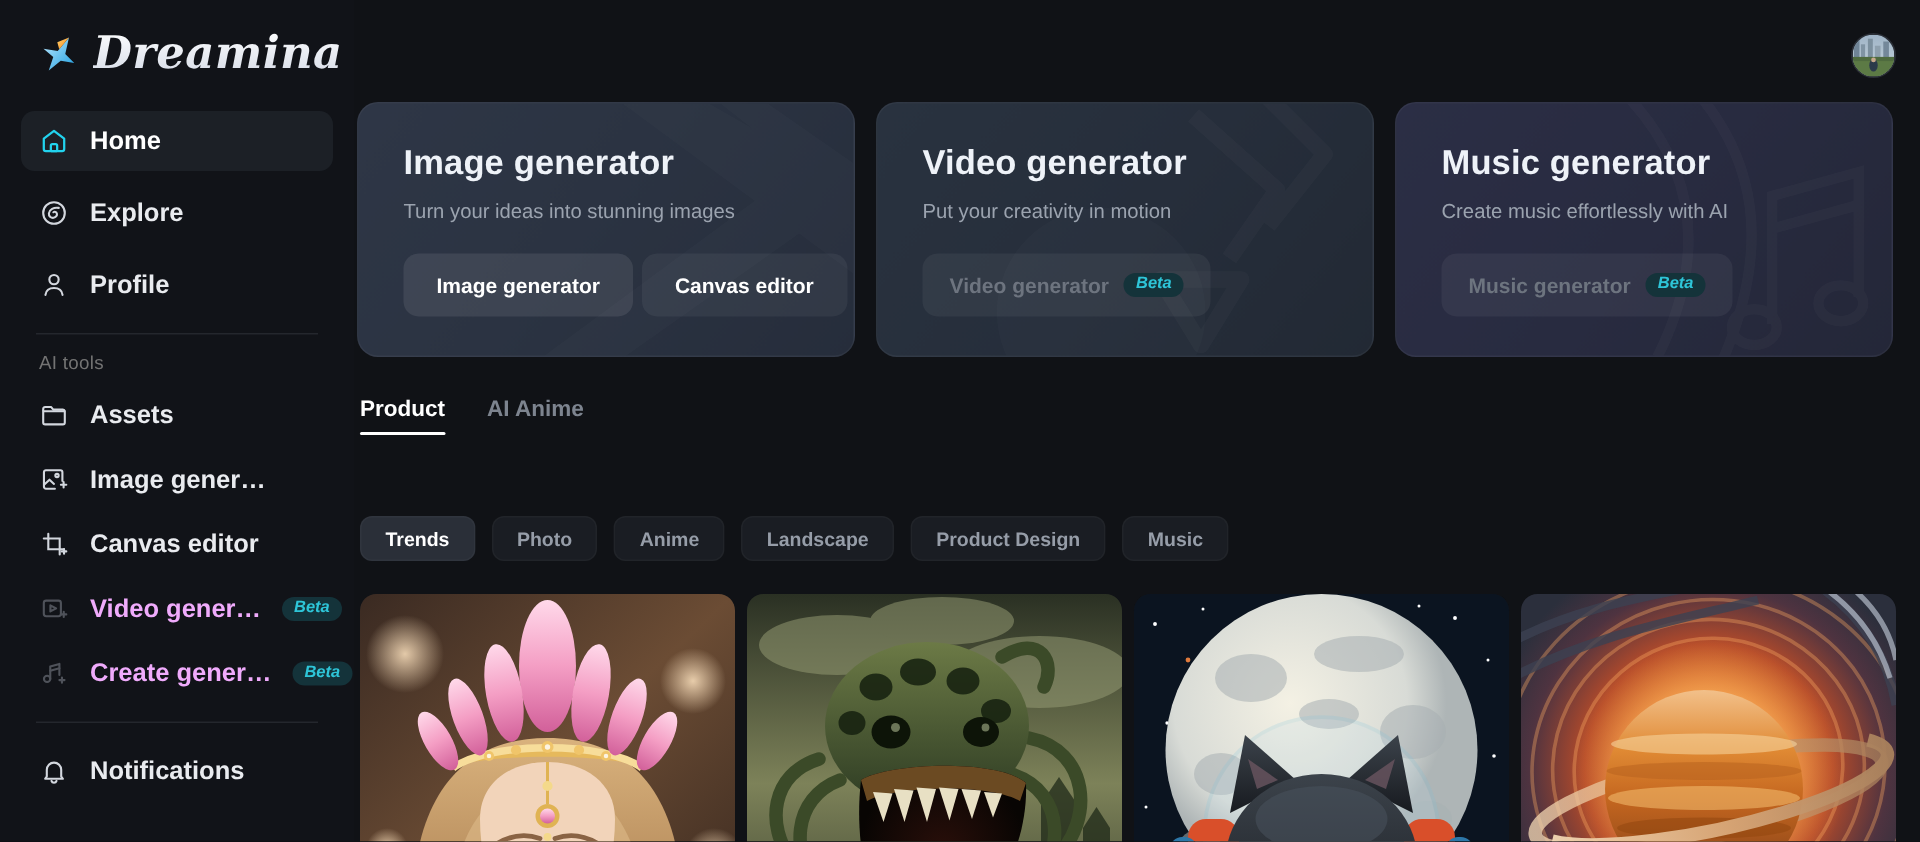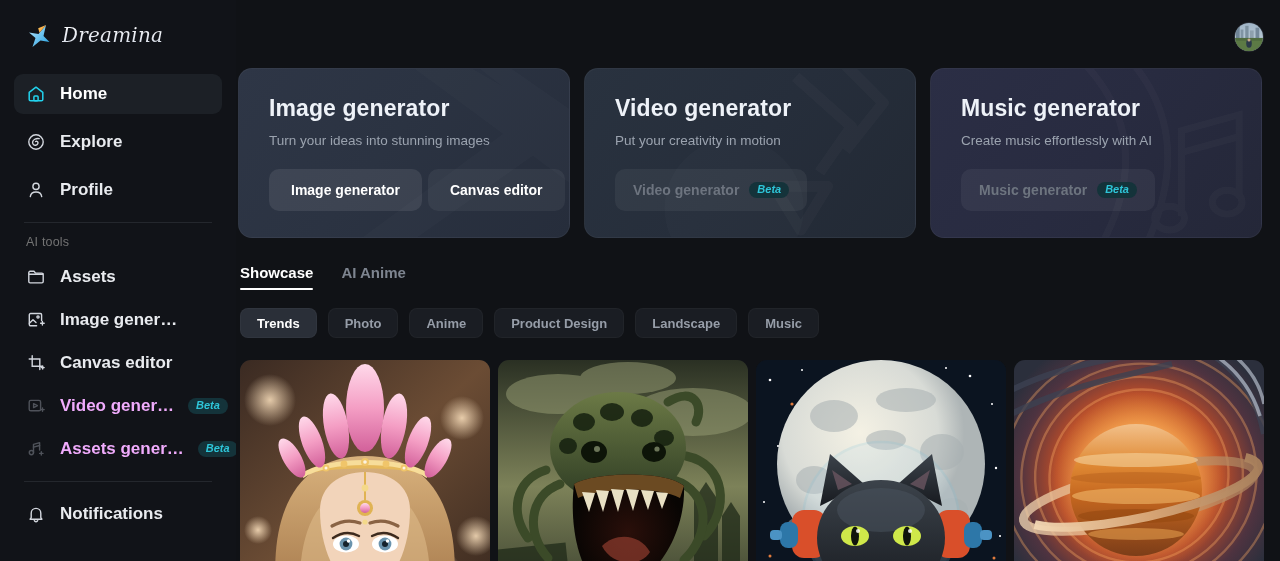--- a/index.html
+++ b/index.html
@@ -20,21 +20,21 @@
     padding:0 14px;
     position:relative;
     overflow:hidden;
   }
   .brand {
     height:70px; display:flex; align-items:center; gap:8px; padding-left:10px;
   }
   .brand-mark { width:30px; height:30px; flex:0 0 30px; display:block; }
   .brand-name {
     font-family:"DejaVu Serif", serif;
-    font-style:italic; font-weight:400; font-size:20px;
+    font-style:italic; font-weight:700; font-size:30px;
     letter-spacing:.2px;
     background:linear-gradient(180deg,#ffffff 0%,#d4dae6 100%);
     -webkit-background-clip:text; background-clip:text; color:transparent;
   }
 
   .nav-item {
     display:flex; align-items:center; gap:14px;
     height:40px; padding:0 12px; margin:2px 0;
     border-radius:9px; cursor:pointer; position:relative;
   }
@@ -108,20 +108,21 @@
     background:#ffffff; border-radius:2px;
   }
 
   
   .chips { display:flex; gap:11px; padding:18px 0 0 2px; }
   .chip {
     height:30px; display:flex; align-items:center; padding:0 16px;
     border-radius:8px; font-size:13px; font-weight:700;
     background:#1a1d23; color:#969da8; cursor:pointer; white-space:nowrap;
     border:1px solid rgba(255,255,255,.03);
+    margin-top:36px;
   }
   .chip.active { background:#2a2f38; color:#ffffff; }
 
   
   .gallery { display:flex; gap:8px; padding:22px 0 0 2px; }
   .gcard {
     width:250px; height:230px; border-radius:11px; overflow:hidden;
     position:relative; cursor:pointer; flex:0 0 250px; background:#16181d;
   }
   .gcard svg { display:block; width:100%; height:100%; }
@@ -241,21 +242,21 @@
 
       <div class="nav-item dim">
         <span class="ico">
           <svg viewBox="0 0 20 20" fill="none" stroke="#9aa0aa" stroke-width="1.4" stroke-linecap="round" stroke-linejoin="round">
             <circle cx="5.4" cy="13.6" r="2.1"></circle>
             <path d="M7.5 13.6 V5.3 L13.6 3.6 v7.4"></path>
             <path d="M7.5 8.2 L13.6 6.5"></path>
             <path d="M13.6 14.4 h3.4 M15.3 12.7 v3.4"></path>
           </svg>
         </span>
-        <span class="lbl">Assets gener…</span>
+        <span class="lbl">Create gener…</span>
         <span class="beta">Beta</span>
       </div>
     </nav>
 
     <div class="divider"></div>
 
     <nav class="nav-list-footer">
       <div class="nav-item">
         <span class="ico">
           <svg viewBox="0 0 20 20" fill="none" stroke="#d3d7de" stroke-width="1.4" stroke-linecap="round" stroke-linejoin="round">
@@ -351,42 +352,42 @@
           <div class="hero-btn ghost disabled">
             <span>Music generator</span>
             <span class="beta">Beta</span>
           </div>
         </div>
       </div>
     </div>
 
     <div class="tabs">
       <div class="tab active">
-        <span>Showcase</span>
+        <span>Product</span>
       </div>
       <div class="tab">
         <span>AI Anime</span>
       </div>
     </div>
 
     <div class="chips">
       <div class="chip active">
           <span>Trends</span>
         </div>
       <div class="chip">
           <span>Photo</span>
         </div>
       <div class="chip">
           <span>Anime</span>
         </div>
       <div class="chip">
+          <span>Landscape</span>
+        </div>
+      <div class="chip">
           <span>Product Design</span>
-        </div>
-      <div class="chip">
-          <span>Landscape</span>
         </div>
       <div class="chip">
           <span>Music</span>
         </div>
     </div>
 
     <div class="gallery">
 
       <div class="gcard">
         <svg viewBox="0 0 250 230" preserveAspectRatio="xMidYMid slice">

